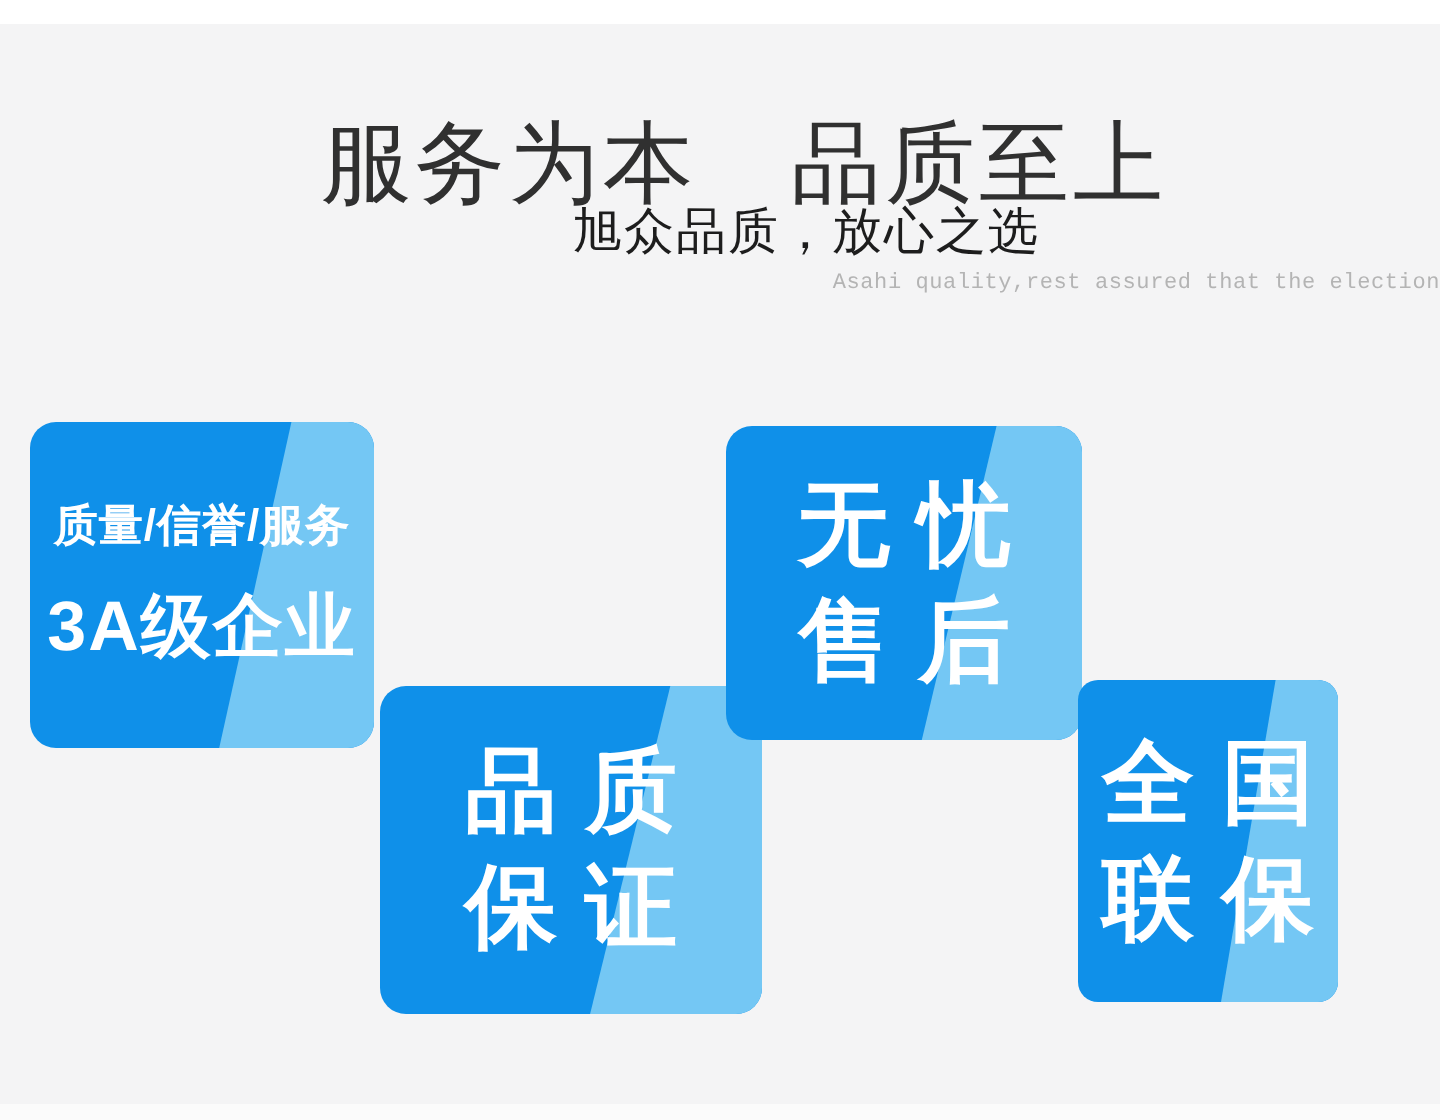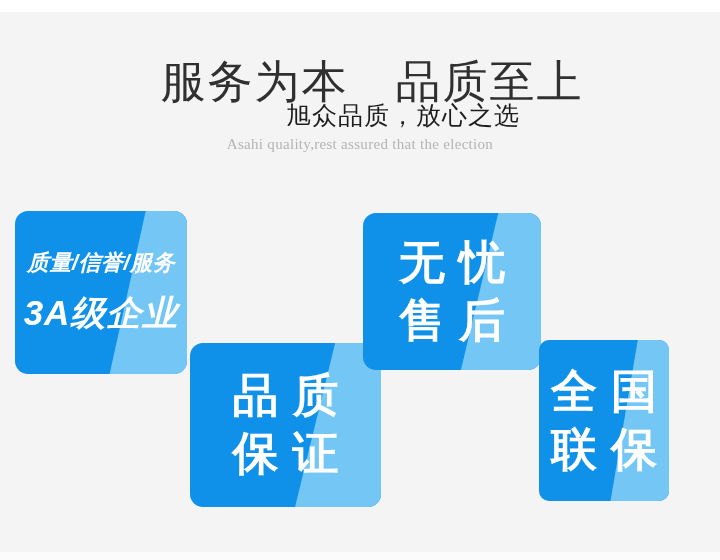--- a/index.html
+++ b/index.html
@@ -49,25 +49,25 @@
     font-weight: 400;
     letter-spacing: 1px;
     color: var(--subtitle-text, #1d1d1d);
     font-family: "DejaVu Serif", "Liberation Serif", serif;
     padding-left: 43px;
   }
   .subtitle-en {
     position: absolute;
     left: 0; top: 136px;
     width: 100%;
-    text-align: center;
-    font-size: 15px;
+    text-align: right;
+    font-size: 11px;
     letter-spacing: 0.3px;
     color: var(--subtitle-en-text, #b4b4b4);
-    font-family: Liberation Serif, serif;
+    font-family: Liberation Mono, monospace;
   }
   
   .badge {
     position: absolute;
     border-radius: 13px;
     background: var(--badge-dark-blue, #0f90e9);
     overflow: hidden;
     color: #ffffff;
   }
   .badge .shine {
@@ -79,21 +79,21 @@
   .badge .badge-text {
     position: relative;
     z-index: 2;
     height: 100%;
     display: flex;
     flex-direction: column;
     justify-content: center;
     align-items: center;
     text-align: center;
   }
-  .badge-1 { left: 15px;  top: 211px; width: 172px; height: 163px; font-style: italic; }
+  .badge-1 { left: 15px;  top: 211px; width: 172px; height: 163px; }
   .badge-2 { left: 190px; top: 343px; width: 191px; height: 164px; }
   .badge-3 { left: 363px; top: 213px; width: 178px; height: 157px; }
   .badge-4 { left: 539px; top: 340px; width: 130px; height: 161px; border-radius: 10px; }
 
   .b1-line1 {
     font-size: 22px;
     font-weight: 800;
     letter-spacing: 0.5px;
     margin-bottom: 12px;
     white-space: nowrap;

